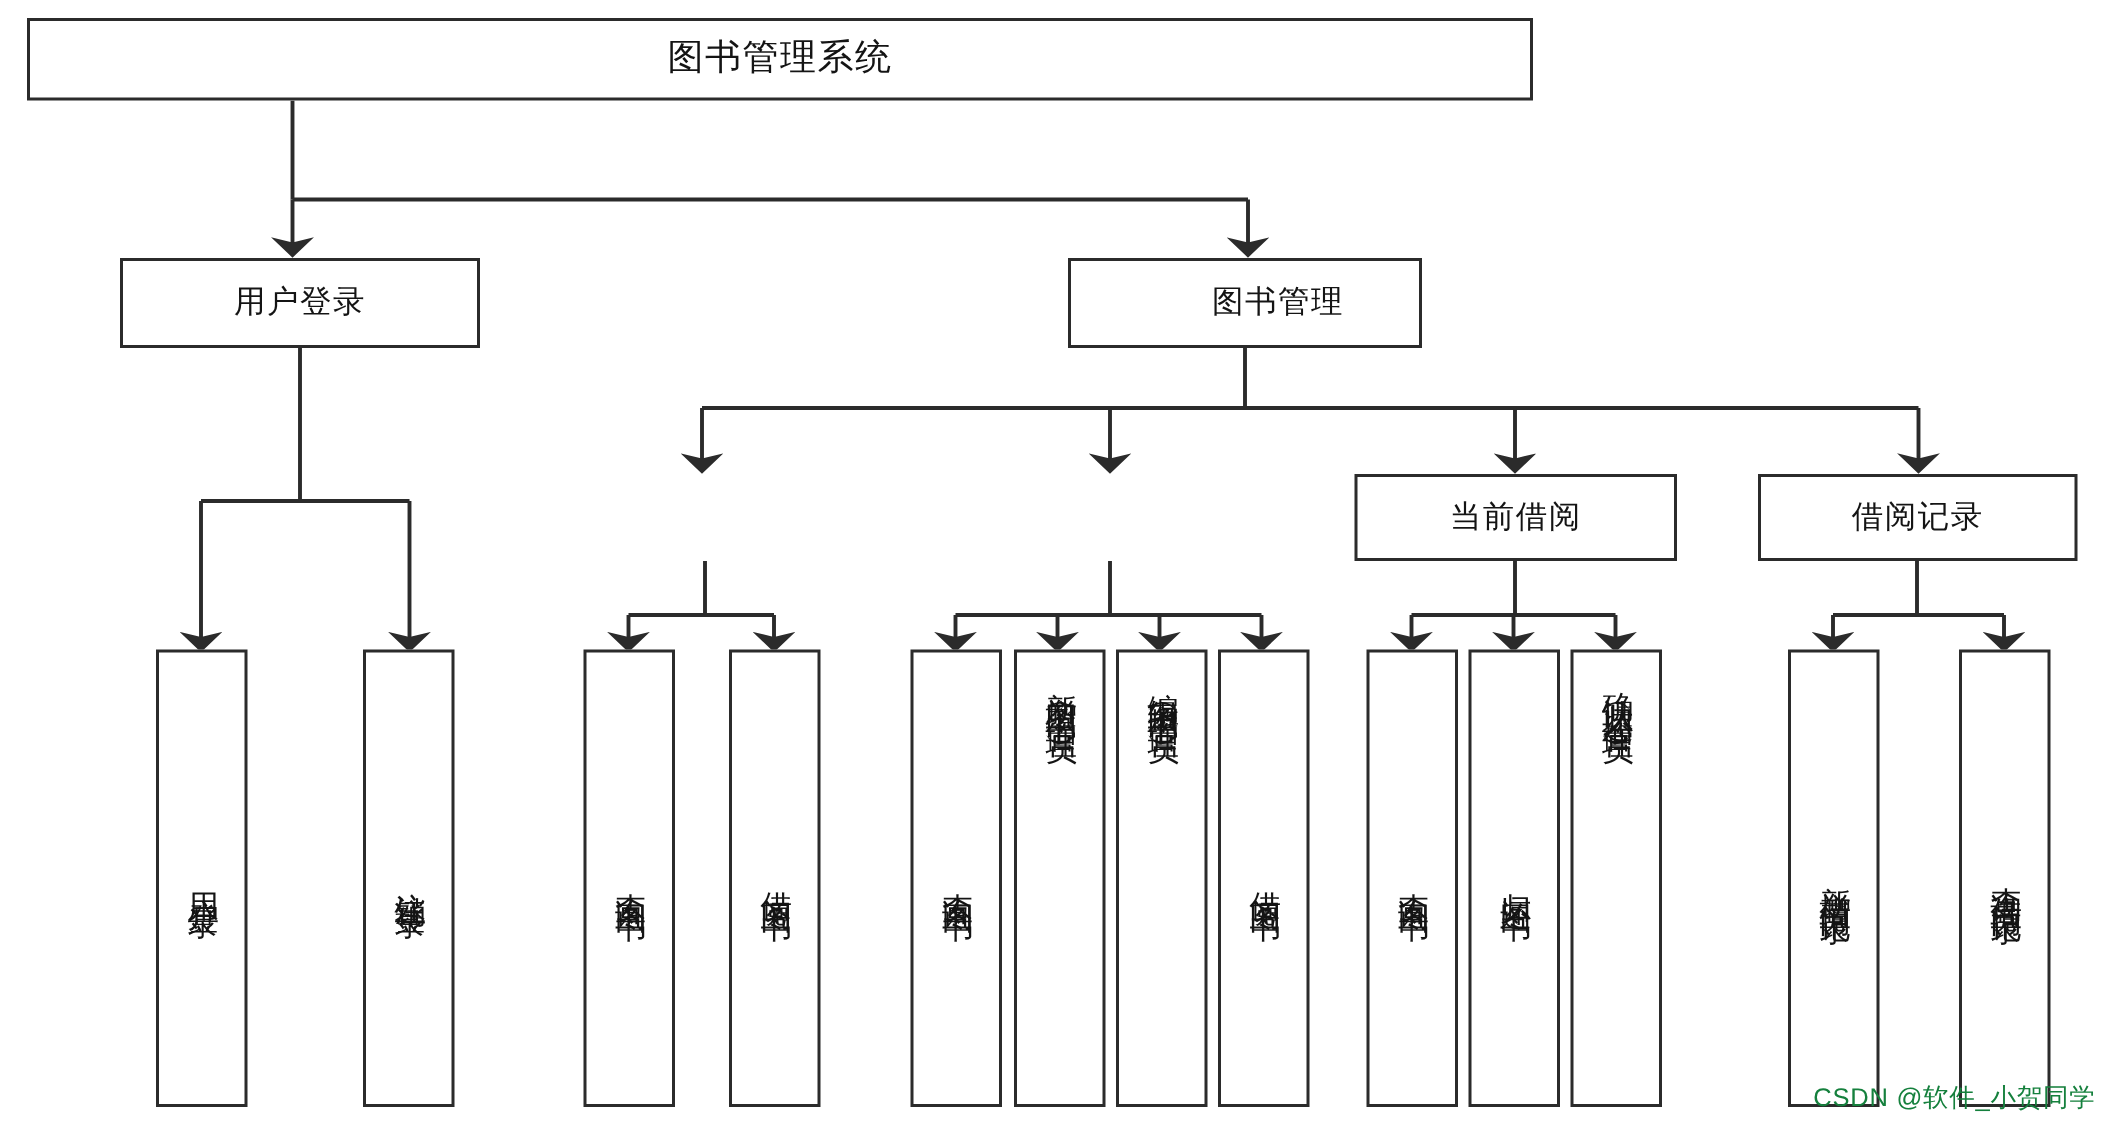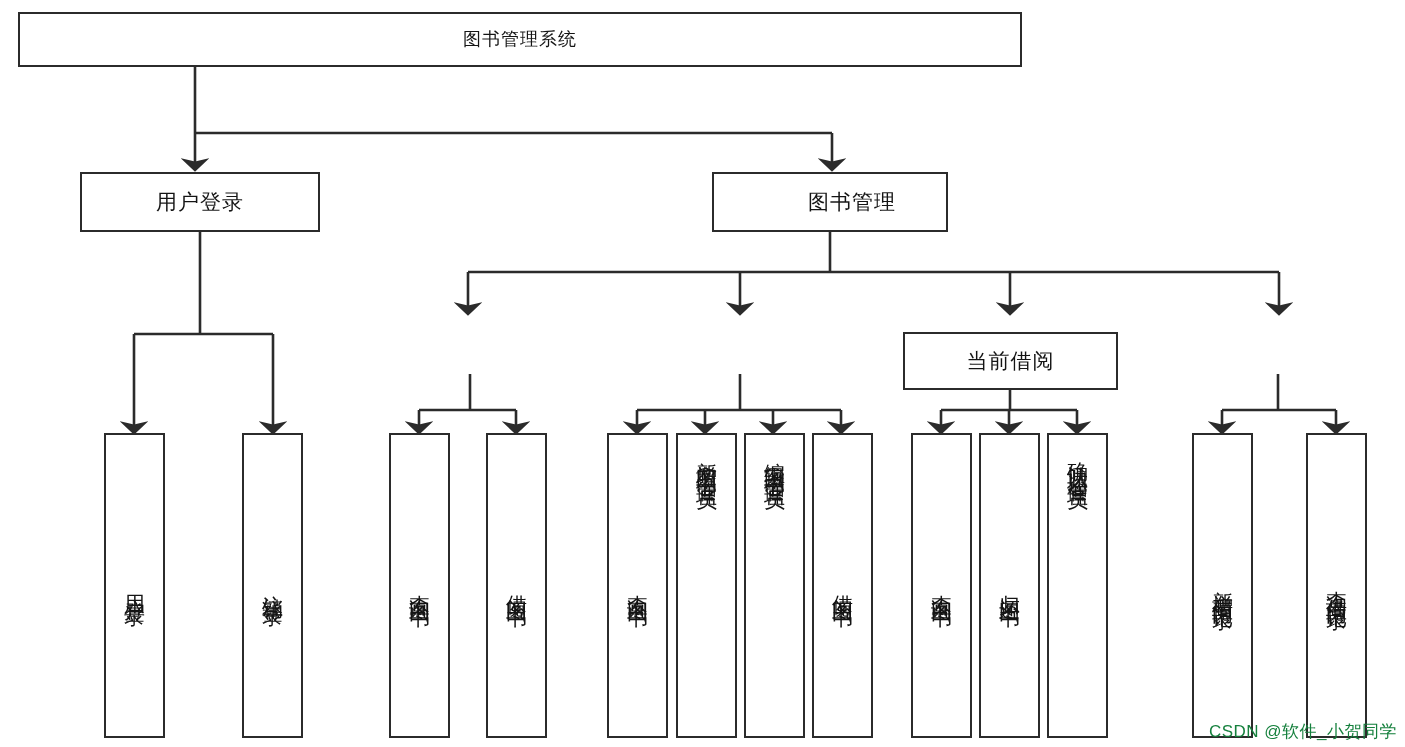--- a/index.html
+++ b/index.html
@@ -7,21 +7,21 @@
        font-family:"Liberation Sans","DejaVu Sans",sans-serif;color:#1a1a1a;}
   #diagram{position:relative;width:1405px;height:747px;background:#fff;}
   #edges{position:absolute;left:0;top:0;width:1405px;height:747px;}
 
   .node{position:absolute;box-sizing:border-box;background:#ffffff;
         border:2px solid #2b2b2b;display:flex;align-items:center;
         justify-content:center;}
   .node .lbl{font-size:21px;line-height:1.18;letter-spacing:1px;
              color:#141414;white-space:pre;text-align:center;}
 
-  .node.root .lbl{font-size:18px;}
+  .node.root .lbl{font-size:24px;}
   .node.lvl2 .lbl{font-size:21px;}
   .node.lvl3 .lbl{font-size:21px;}
 
   .node.vert{align-items:flex-start;padding-top:10px;}
   .node.vert .lbl{writing-mode:vertical-rl;text-orientation:upright;
                   font-size:21px;letter-spacing:4px;line-height:1.05;
                   white-space:nowrap;}
   .node.vert.mid{align-items:center;padding-top:0;}
 
   #watermark{position:absolute;right:8px;bottom:4px;font-size:17px;
@@ -86,22 +86,25 @@
     <span class="lbl">图书管理系统</span>
   </div>
 
   <div class="node lvl2" style="left:80px;top:172px;width:240px;height:60px;">
     <span class="lbl">用户登录</span>
   </div>
   <div class="node lvl2" style="left:712px;top:172px;width:236px;height:60px;padding-left:44px;">
     <span class="lbl">图书管理</span>
   </div>
 
-  <div class="node lvl3" style="left:903px;top:332px;width:215px;height:58px;">
+  <div class="node lvl3" style="left:903px;top:316px;width:215px;height:58px;">
     <span class="lbl">当前借阅</span>
+  </div>
+  <div class="node lvl3" style="left:1172px;top:316px;width:213px;height:58px;">
+    <span class="lbl">借阅记录</span>
   </div>
 
   <div class="node vert mid" style="left:104px;top:433px;width:61px;height:305px;">
     <span class="lbl">用户登录</span>
   </div>
   <div class="node vert mid" style="left:242px;top:433px;width:61px;height:305px;">
     <span class="lbl">注销登录</span>
   </div>
 
   <div class="node vert mid" style="left:389px;top:433px;width:61px;height:305px;">

